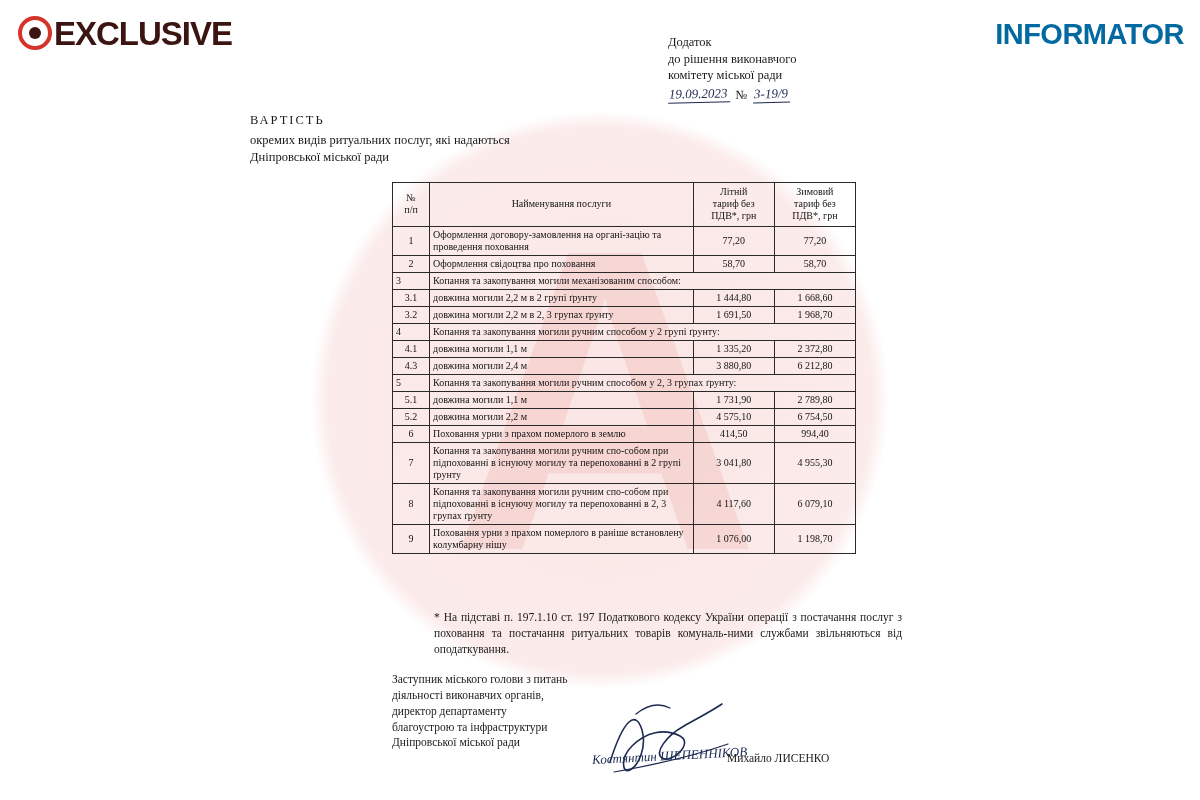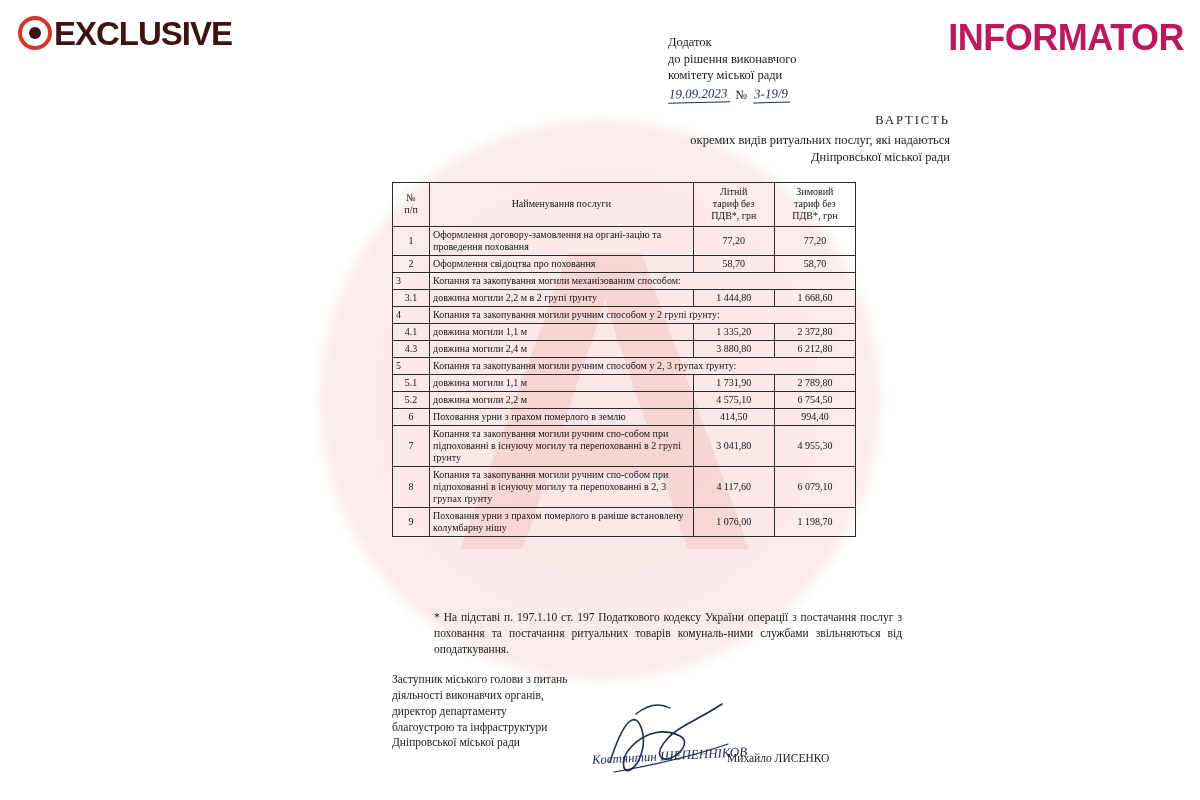--- a/index.html
+++ b/index.html
@@ -92,23 +92,23 @@
     letter-spacing: -1px;
     color: #3c1412;
     line-height: 1;
   }
   .brand-right {
     position: absolute;
     right: 16px;
     top: 20px;
     font-family: "Liberation Sans", sans-serif;
     font-weight: bold;
-    font-size: 36px;
+    font-size: 29px;
     letter-spacing: -0.5px;
-    color: #be185d;
+    color: #0369a1;
     line-height: 1;
     z-index: 3;
   }
 
   
   .sheet {
     position: absolute;
     left: 250px;
     top: 0;
     width: 700px;
@@ -141,21 +141,21 @@
     border-bottom: 1px solid #1d2a52;
     padding: 0 2px 0 1px;
     transform: rotate(-1.2deg);
   }
 
   .title-block {
     position: absolute;
     left: 0;
     top: 112px;
     width: 700px;
-    text-align: right;
+    text-align: left;
     font-size: 12.5px;
     line-height: 1.35;
   }
   .title-main {
     font-size: 12.5px;
     letter-spacing: 2px;
     margin-bottom: 3px;
   }
 
   
@@ -300,20 +300,26 @@
           <tr class="row-group">
             <td class="col-no">3</td>
             <td class="cell-name-pad" colspan="3">Копання та закопування могили механізованим способом:</td>
           </tr>
           <tr>
             <td class="col-no">3.1</td>
             <td class="col-name">довжина могили 2,2 м в 2 групі ґрунту</td>
             <td class="col-sum">1 444,80</td>
             <td class="col-sum">1 668,60</td>
           </tr>
+          <tr>
+            <td class="col-no">3.2</td>
+            <td class="col-name">довжина могили 2,2 м в 2, 3 групах ґрунту</td>
+            <td class="col-sum">1 691,50</td>
+            <td class="col-sum">1 968,70</td>
+          </tr>
           <tr class="row-group">
             <td class="col-no">4</td>
             <td class="cell-name-pad" colspan="3">Копання та закопування могили ручним способом у 2 групі ґрунту:</td>
           </tr>
           <tr>
             <td class="col-no">4.1</td>
             <td class="col-name">довжина могили 1,1 м</td>
             <td class="col-sum">1 335,20</td>
             <td class="col-sum">2 372,80</td>
           </tr>

